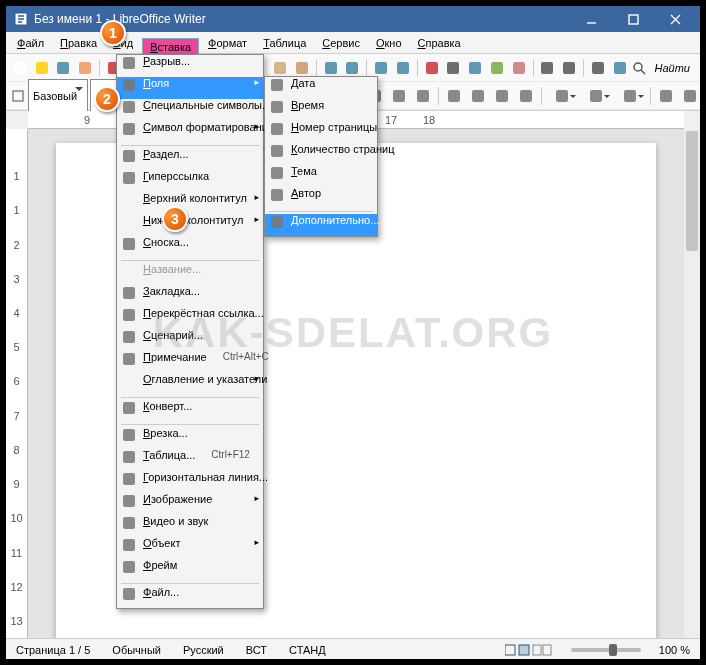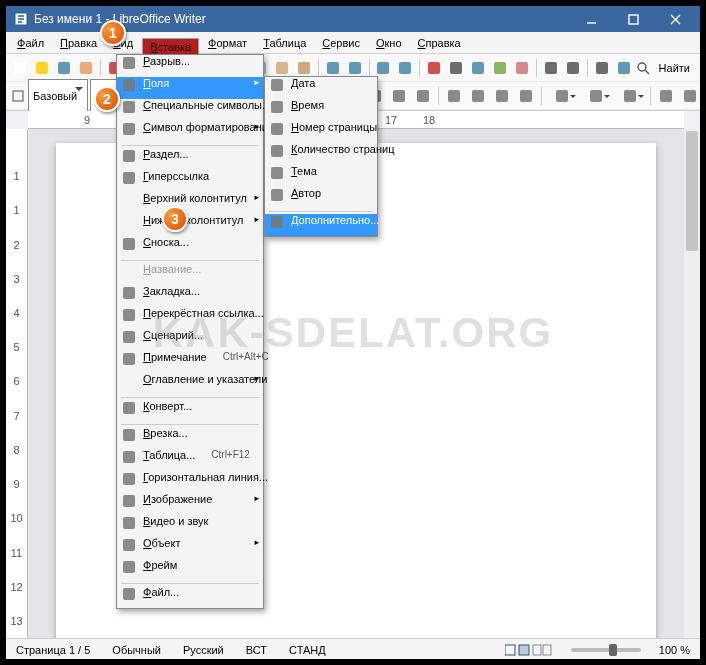--- a/index.html
+++ b/index.html
@@ -14,21 +14,21 @@
 .menubar .mitem { padding: 2px 7px; cursor: default; }
 .menubar .mitem u { text-decoration: underline; }
 .toolbars { background: #f9f9f9; border-bottom: 1px solid #d0d0d0; }
 .toolbar-row { height: 28px; display: flex; align-items: center; padding: 0 4px; gap: 2px; border-bottom: 1px solid #e9e9e9; }
 .tbtn { width: 22px; height: 22px; display: flex; align-items: center; justify-content: center; border: 1px solid transparent; }
 .tsep { width: 1px; height: 18px; background: #ccc; margin: 0 2px; }
 .tbtn.withdrop { width: 32px; position: relative; }
 .tbtn.withdrop::after { content: ""; position: absolute; right: 1px; top: 9px; border: 3px solid transparent; border-top-color: #444; }
 .combo { height: 20px; border: 1px solid #888; background: #fff; display: flex; align-items: center; padding: 16px 4px; min-width: 60px; position: relative; }
 .combo::after { content: ""; position: absolute; right: 4px; top: 7px; border: 4px solid transparent; border-top-color: #444; }
-.findbox { display: flex; align-items: center; gap: 3px; margin-left: auto; }
+.findbox { display: flex; align-items: center; gap: 3px; margin-left: auto; font-style: italic; }
 .findbox .fbtn { padding: 2px 6px; }
 .doc-area { position: relative; height: calc(100% - 26px - 22px - 56px - 22px); background: #eef0f2; display: flex; }
 .ruler-h { position: absolute; left: 22px; right: 16px; top: 0; height: 18px; background: #fff; border-bottom: 1px solid #bbb; font-size: 8px; display: flex; align-items: center; overflow: hidden; padding-left: 40px; color: #555; }
 .ruler-h span { display: inline-block; width: 38px; text-align: center; }
 .ruler-v { position: absolute; left: 0; top: 18px; bottom: 0; width: 22px; background: #fff; border-right: 1px solid #bbb; font-size: 8px; display: flex; flex-direction: column; align-items: center; padding-top: 30px; color: #555; }
 .ruler-v span { height: 38px; display: flex; align-items: center; }
 .page-canvas { position: absolute; left: 22px; top: 18px; right: 16px; bottom: 0; background: #e2e4e6; display: flex; justify-content: center; padding-top: 14px; overflow: hidden; }
 .page { width: 600px; height: 800px; background: #fff; box-shadow: 0 2px 6px rgba(0,0,0,.3); }
 .vscroll { position: absolute; right: 0; top: 18px; bottom: 0; width: 16px; background: #eee; }
 .vscroll .thumb { position: absolute; top: 2px; left: 2px; right: 2px; height: 120px; background: #c4c4c4; border-radius: 2px; }
@@ -87,21 +87,21 @@
             <path d="M1 1l9 9M10 1l-9 9" stroke="#fff" stroke-width="1.4"></path>
           </svg>
         </div>
     </div>
   </div>
 
   <div class="menubar" id="menubar">
       <div class="mitem"><u>Ф</u>айл</div>
       <div class="mitem"><u>П</u>равка</div>
       <div class="mitem"><u>В</u>ид</div>
-      <div class="mitem" style="background: #b91c1c; border: 1px solid rgb(136, 170, 187); margin-top: 8px;"><u>В</u>ставка</div>
+      <div class="mitem" style="background: #ec4899; border: 1px solid rgb(136, 170, 187); margin-top: 8px;"><u>В</u>ставка</div>
       <div class="mitem"><u>Ф</u>ормат</div>
       <div class="mitem"><u>Т</u>аблица</div>
       <div class="mitem"><u>С</u>ервис</div>
       <div class="mitem"><u>О</u>кно</div>
       <div class="mitem"><u>С</u>правка</div>
     </div>
 
   <div class="toolbars">
     <div class="toolbar-row" id="tb1">
         <div class="tbtn">

